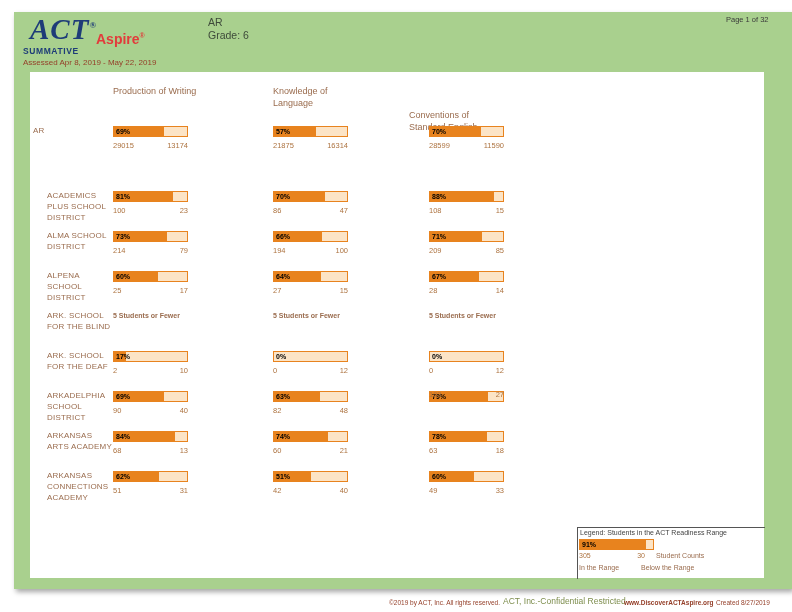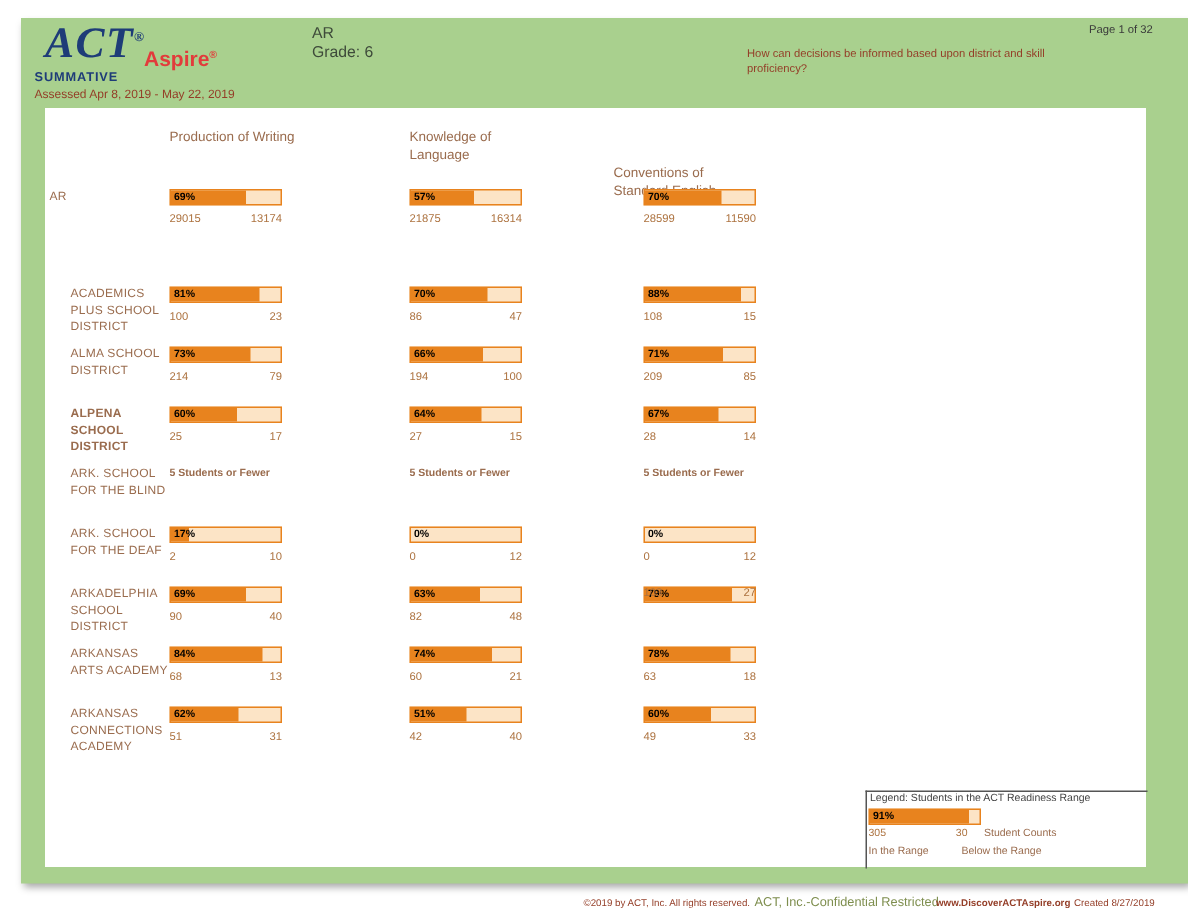--- a/index.html
+++ b/index.html
@@ -55,21 +55,20 @@
 <div class="canvas">
   <div class="green-panel"></div>
   <div class="white-area"></div>
 
   <div class="act-logo"><span>ACT</span><sup>®</sup></div>
   <div class="aspire-logo"><span>Aspire</span><sup>®</sup></div>
   <div class="summative">SUMMATIVE</div>
   <div class="assessed">Assessed Apr 8, 2019 - May 22, 2019</div>
   <div class="region">AR</div>
   <div class="grade">Grade: 6</div>
-  <div class="rep-subtitle">How can decisions be informed based upon district and skill proficiency?</div>
   <div class="page-num">Page 1 of 32</div>
 
   <div id="table">
       <div class="colhead" style="left: 113px; top: 86px;">Production of Writing</div>
       <div class="colhead" style="left: 273px; top: 86px;">Knowledge of
 Language</div>
       <div class="colhead" style="left: 409px; top: 86px; margin-top: 24px;">Conventions of
 Standard English</div>
       <div>
         <div class="district" style="left: 33px; top: 125px;">AR</div>
@@ -149,21 +148,21 @@
         <div class="bar" style="left: 429px; top: 231px;">
           <div class="fill" style="width: 71%;"></div>
           <div class="pct">71%</div>
         </div>
         <div class="counts" style="left: 429px; top: 246px;">
           <span>209</span>
           <span>85</span>
         </div>
       </div>
       <div>
-        <div class="district" style="left: 47px; top: 270px; font-weight: bold;">ALPENA
+        <div class="district" style="left: 47px; top: 270px;">ALPENA
 SCHOOL
 DISTRICT</div>
         <div class="bar" style="left: 113px; top: 271px;">
           <div class="fill" style="width: 60%;"></div>
           <div class="pct">60%</div>
         </div>
         <div class="counts" style="left: 113px; top: 286px;">
           <span>25</span>
           <span>17</span>
         </div>

